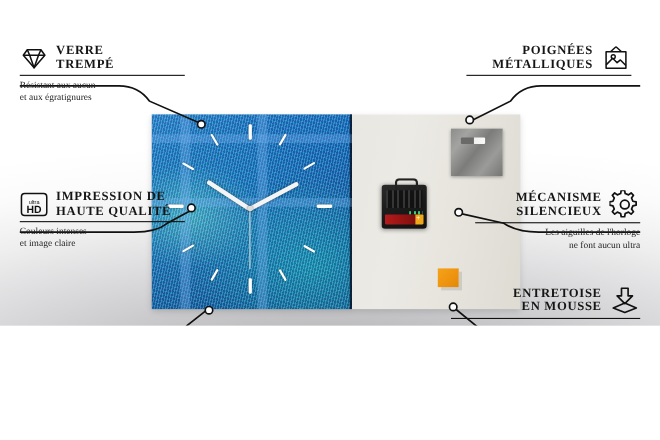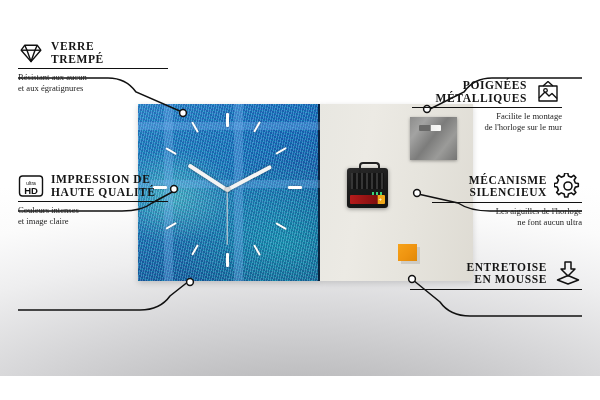--- a/index.html
+++ b/index.html
@@ -2,21 +2,21 @@
 <html><head>
 <meta charset="utf-8">
 <style>
   html,body{margin:0;padding:0;}
   body{
     width:600px;height:400px;overflow:hidden;
     font-family:"Liberation Serif", serif;
     background:#ffffff;
   }
   #stage{
-    position:relative;width:600px;height:376px;overflow:hidden;
+    position:relative;width:600px;height:296px;overflow:hidden;
     background:
       radial-gradient(120% 75% at 50% 118%, #a9a9ab 0%, #bcbcbe 22%, #d6d6d8 46%, #eeeeef 68%, #fbfbfb 85%, #ffffff 100%),
       linear-gradient(180deg,#ffffff 0%,#fdfdfd 55%,#f2f2f3 100%);
   }
   
   #product{position:absolute;left:138px;top:104px;width:335px;height:177px;}
   .panel{position:absolute;top:0;height:100%;}
   #clock-face{
     left:0;width:182px;
     background:
@@ -186,36 +186,34 @@
       </svg>
       <div class="title">IMPRESSION DE
 HAUTE QUALITÉ</div>
     </div>
     <div class="rule"></div>
     <div class="desc">Couleurs intenses
 et image claire</div>
   </div>
 
 
-  <div class="callout right" style="left:412px;top:40px;width:150px;margin-top:39px;">
+  <div class="callout right" style="left:424px;top:40px;width:150px;">
     <div class="head">
       <div class="title">POIGNÉES
 MÉTALLIQUES</div>
       <svg class="ic" width="28" height="24" viewBox="0 0 28 24">
         <g fill="none" stroke="#111" stroke-width="1.4" stroke-linejoin="round">
           <path d="M14 1.5 L9 6 M14 1.5 L19 6"></path>
           <rect x="5" y="6" width="18" height="15"></rect>
           <path d="M5 18 L11 12 L15 16 L18 13.5 L23 18.5"></path>
         </g>
         <circle cx="11.5" cy="10.5" r="1.8" fill="none" stroke="#111" stroke-width="1.3"></circle>
       </svg>
     </div>
     <div class="rule"></div>
-    <div class="desc">Facilite le montage
-de l'horloge sur le mur</div>
   </div>
 
   <div class="callout right" style="left:432px;top:173px;width:150px;">
     <div class="head">
       <div class="title">MÉCANISME
 SILENCIEUX</div>
       <svg class="ic" width="28" height="26" viewBox="0 0 28 28">
         <g fill="none" stroke="#111" stroke-width="1.7" stroke-linejoin="round">
           <path d="M14 3.2 l3.2 1.3 2.6-1.9 2.3 2.3 -1.9 2.6 1.3 3.2 3.2 0.6 v3.3 l-3.2 0.6 -1.3 3.2 1.9 2.6 -2.3 2.3 -2.6-1.9 -3.2 1.3 -0.6 3.2 h-3.3 l-0.6-3.2 -3.2-1.3 -2.6 1.9 -2.3-2.3 1.9-2.6 -1.3-3.2 -3.2-0.6 v-3.3 l3.2-0.6 1.3-3.2 -1.9-2.6 2.3-2.3 2.6 1.9 3.2-1.3 0.6-3.2 h3.3 z" transform="translate(0.4,0)"></path>
           <circle cx="14" cy="14" r="4.3"></circle>

